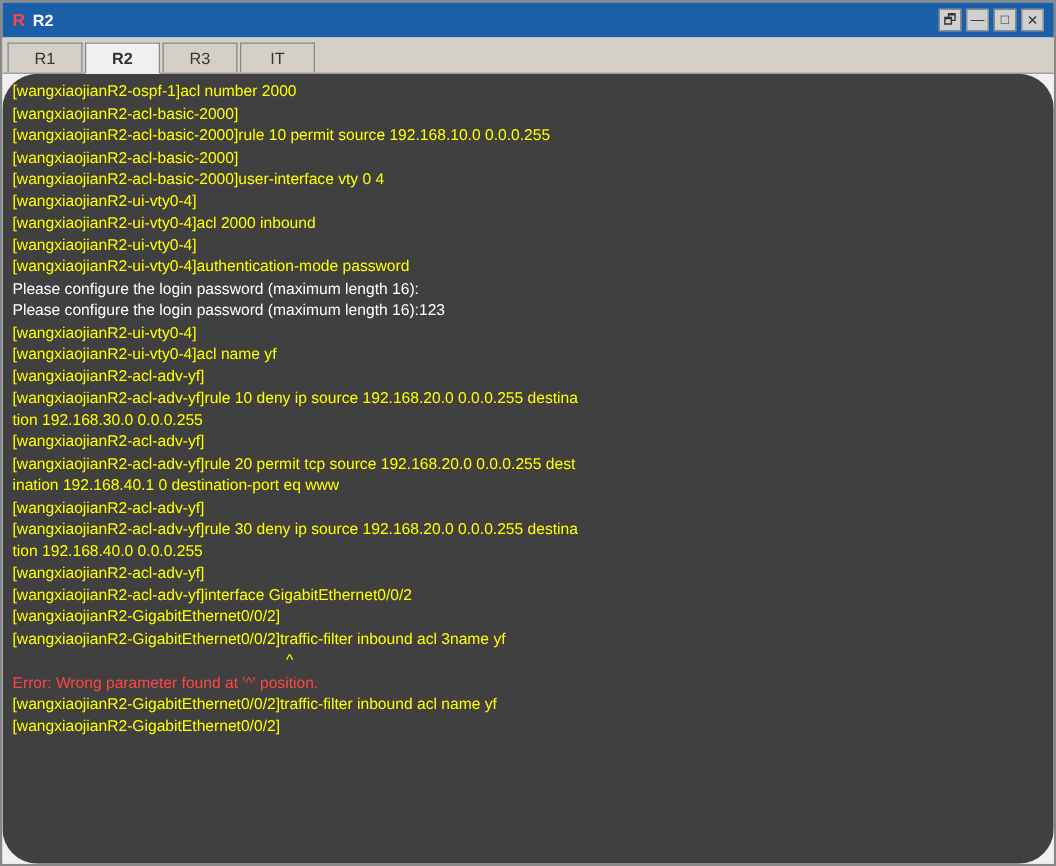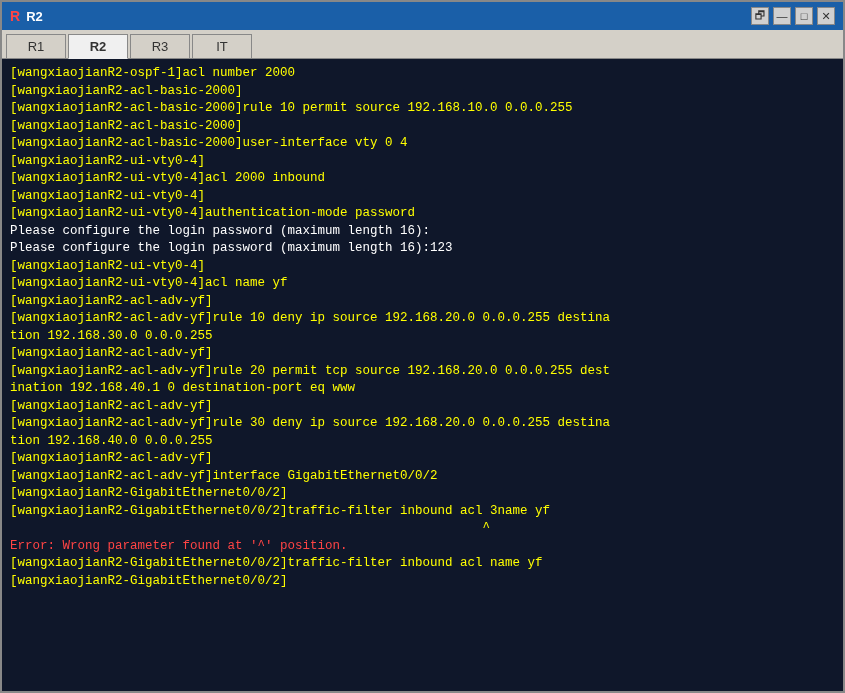--- a/index.html
+++ b/index.html
@@ -102,30 +102,31 @@
     .terminal-wrapper {
       flex: 1;
       display: flex;
       background: #f0f0f0;
       border-top: 1px solid #888;
       overflow: hidden;
     }
 
     .terminal {
       flex: 1;
-      background: #0f172a;
+      background: #404040;
       color: #ffff00;
-      font-family: Liberation Mono, monospace;
+      font-family: Liberation Sans, sans-serif;
       font-size: 12.5px;
       line-height: 1.4;
       padding: 6px 8px;
       overflow-y: scroll;
       overflow-x: hidden;
       white-space: pre-wrap;
       word-break: break-all;
+      border-radius: 28px;
     }
 
     .terminal::-webkit-scrollbar {
       width: 16px;
     }
 
     .terminal::-webkit-scrollbar-track {
       background: #d4d0c8;
     }
 

